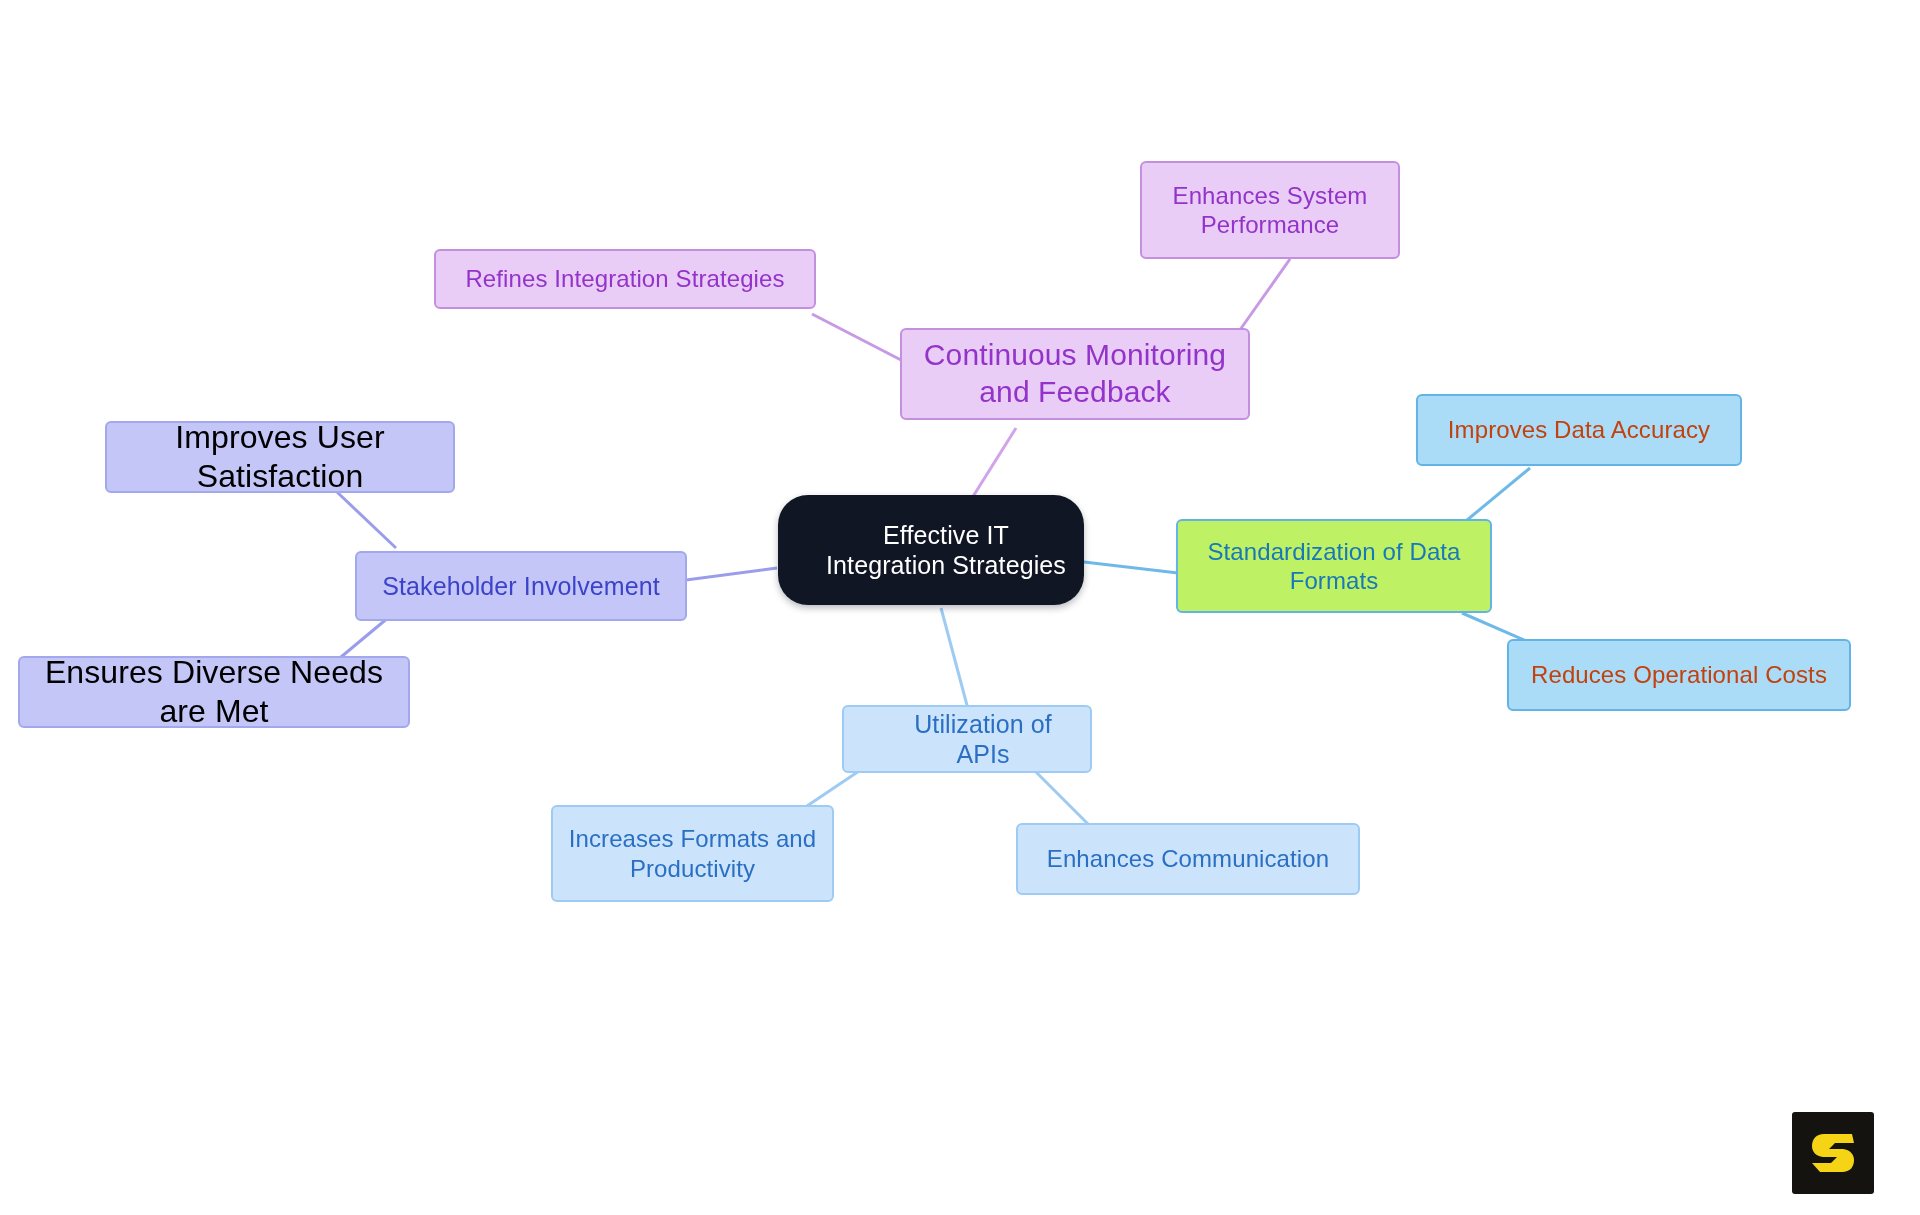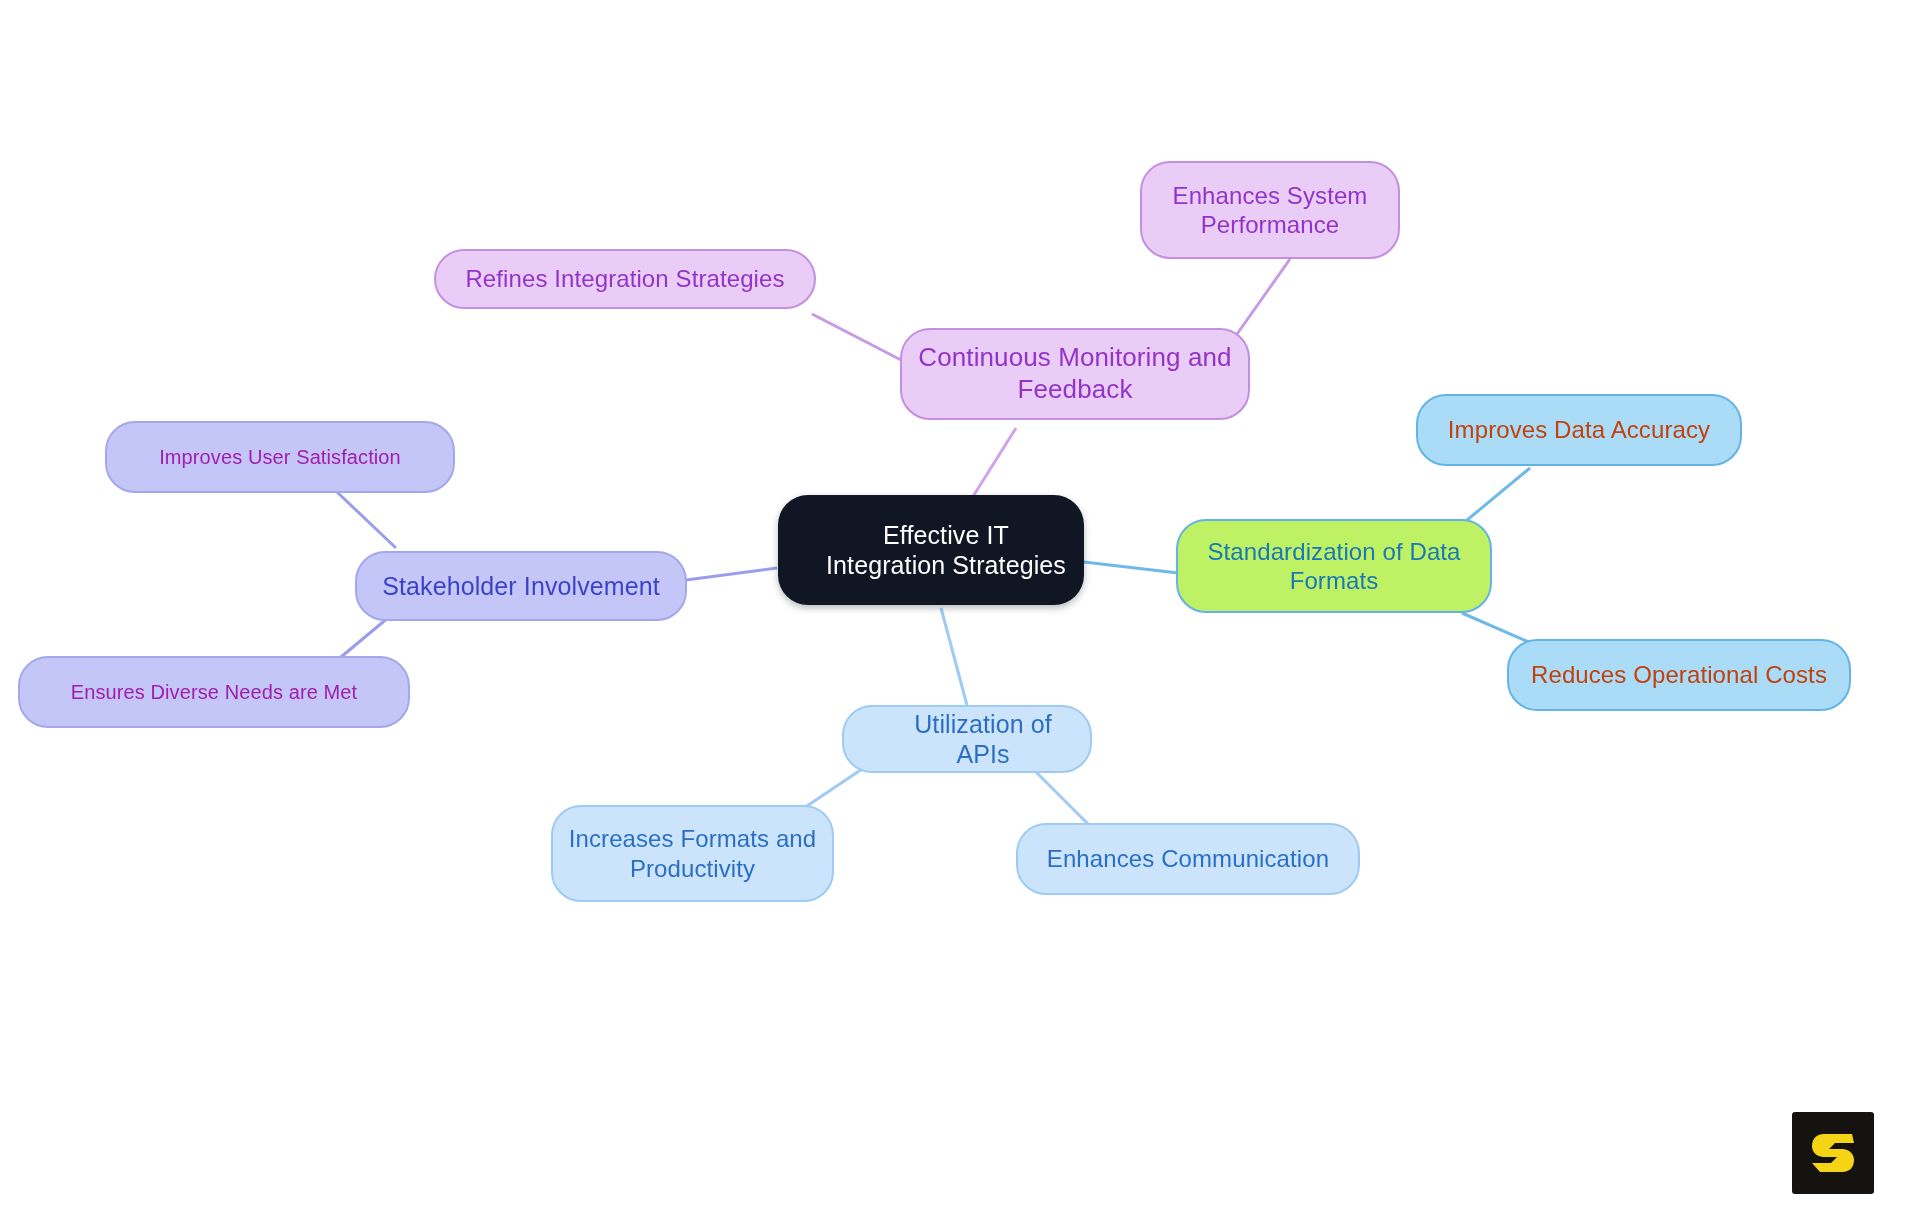--- a/index.html
+++ b/index.html
@@ -31,42 +31,42 @@
     pointer-events: none;
   }
 
   .node {
     position: absolute;
     box-sizing: border-box;
     display: flex;
     align-items: center;
     justify-content: center;
     text-align: center;
-    border-radius: 30px;
+    border-radius: 6px;
     border: 2px solid transparent;
     line-height: 1.22;
     padding: 6px 14px;
     white-space: pre-line;
     letter-spacing: 0.1px;
   }
 
   .node.root {
     border-radius: 30px;
     border: none;
     font-size: 25px;
     color: #ffffff;
     background: #101624;
     box-shadow: 0 3px 7px rgba(20,25,40,0.30);
   }
 
   .node.branch-purple {
     background: #e9cdf7;
     border-color: #c58fe0;
     color: #9333c9;
-    font-size: 26px;
+    font-size: 30px;
   }
   .node.leaf-purple {
     background: #e9cdf7;
     border-color: #c58fe0;
     color: #9333c9;
     font-size: 24px;
   }
 
   .node.branch-blue {
     background: #bef264;
@@ -97,22 +97,22 @@
   .node.branch-periwinkle {
     background: #c3c6f7;
     border-color: #a3a7ec;
     color: #4game;
     color: #3d43c9;
     font-size: 25px;
   }
   .node.leaf-periwinkle {
     background: #c3c6f7;
     border-color: #a3a7ec;
-    color: #a21caf;
-    font-size: 20px;
+    color: #000000;
+    font-size: 32px;
   }
 
   #logo {
     position: absolute;
     left: 1792px;
     top: 1112px;
     width: 82px;
     height: 82px;
     background: #14130f;
     border-radius: 3px;

